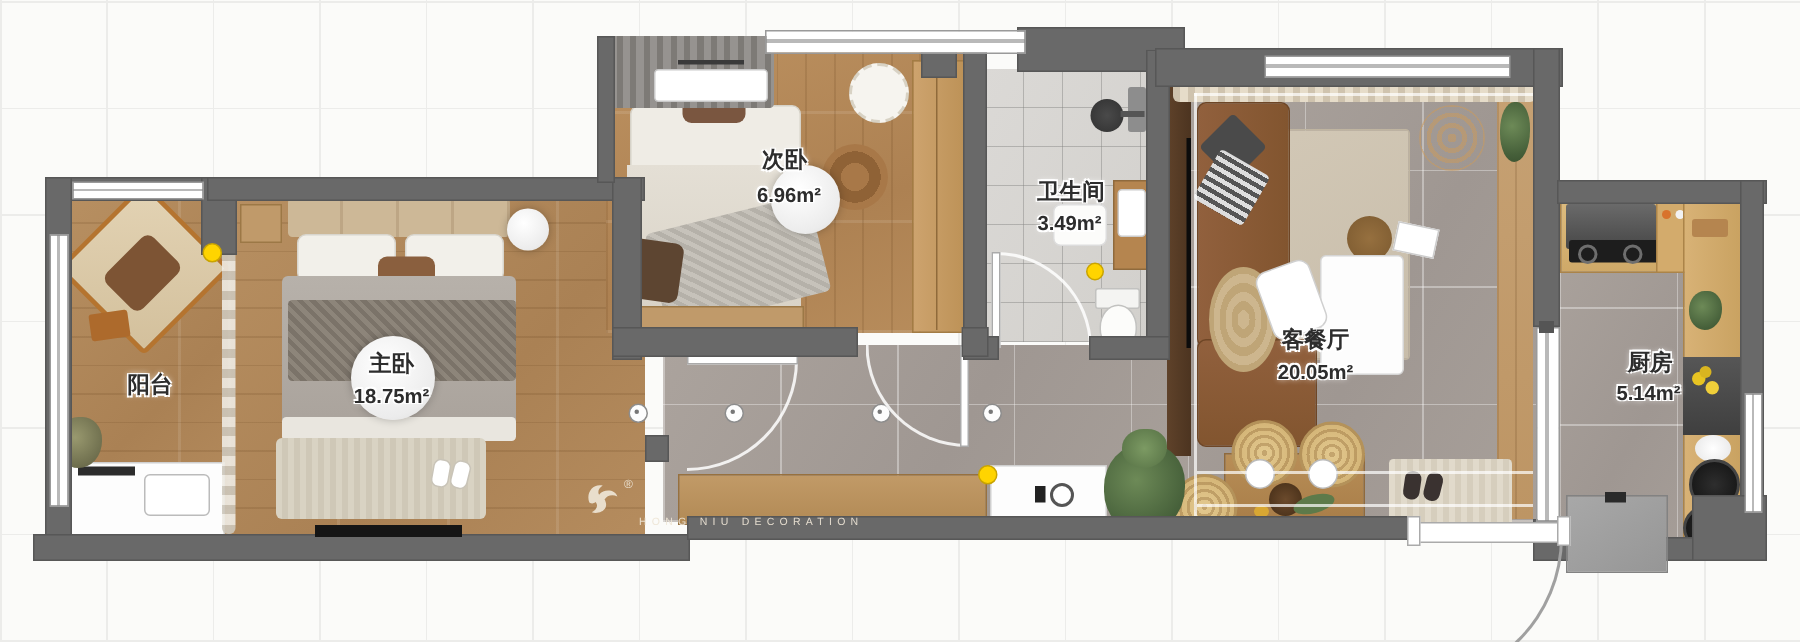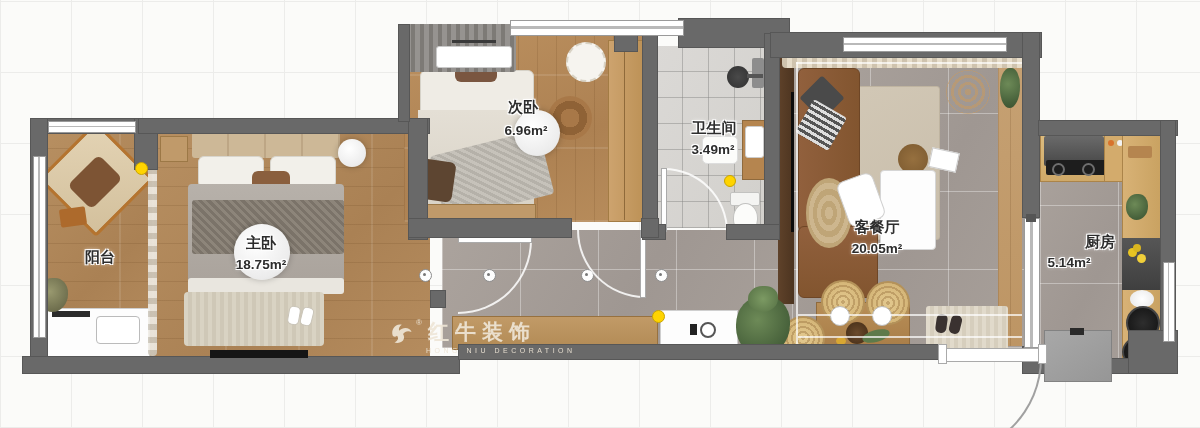--- a/index.html
+++ b/index.html
@@ -249,26 +249,25 @@
   <div class="lbl" style="left:100px;top:257px">阳台</div>
   <div class="lbl" style="left:261px;top:243px">主卧</div>
   <div class="lbl area" style="left:261px;top:264px">18.75m²</div>
   <div class="lbl" style="left:523px;top:107px">次卧</div>
   <div class="lbl area" style="left:526px;top:130px">6.96m²</div>
   <div class="lbl" style="left:714px;top:128px">卫生间</div>
   <div class="lbl area" style="left:713px;top:149px">3.49m²</div>
   <div class="lbl" style="left:877px;top:227px">客餐厅</div>
   <div class="lbl area" style="left:877px;top:248px">20.05m²</div>
   <div class="lbl" style="left:1100px;top:242px">厨房</div>
-  <div class="lbl area" style="left:1069px;top:262px">5.14m²</div>
+  <div class="lbl area" style="left:1099px;top:262px">5.14m²</div>
 
   <div class="watermark">
     <div class="wm-row">
       <svg width="26" height="26" viewBox="0 0 32 32">
         <path d="M6 21 C3 13 9 5 17 7 C14 9 12.5 12 14 14.5 C18 9.5 27 10 29 16 C25 14 20.5 15 18.5 18.5 C23 26 15 31 8 29 C12.5 26.5 13.5 23 11 20.5 C9.5 22 8 22 6 21 Z" fill="rgba(238,229,214,0.92)"></path>
       </svg>
       <span class="wm-reg">®</span>
-      <span class="wm-cn">红牛装饰</span>
     </div>
     <div class="wm-en">HONG NIU DECORATION</div>
   </div>
 
 </div>
 
 </body></html>

